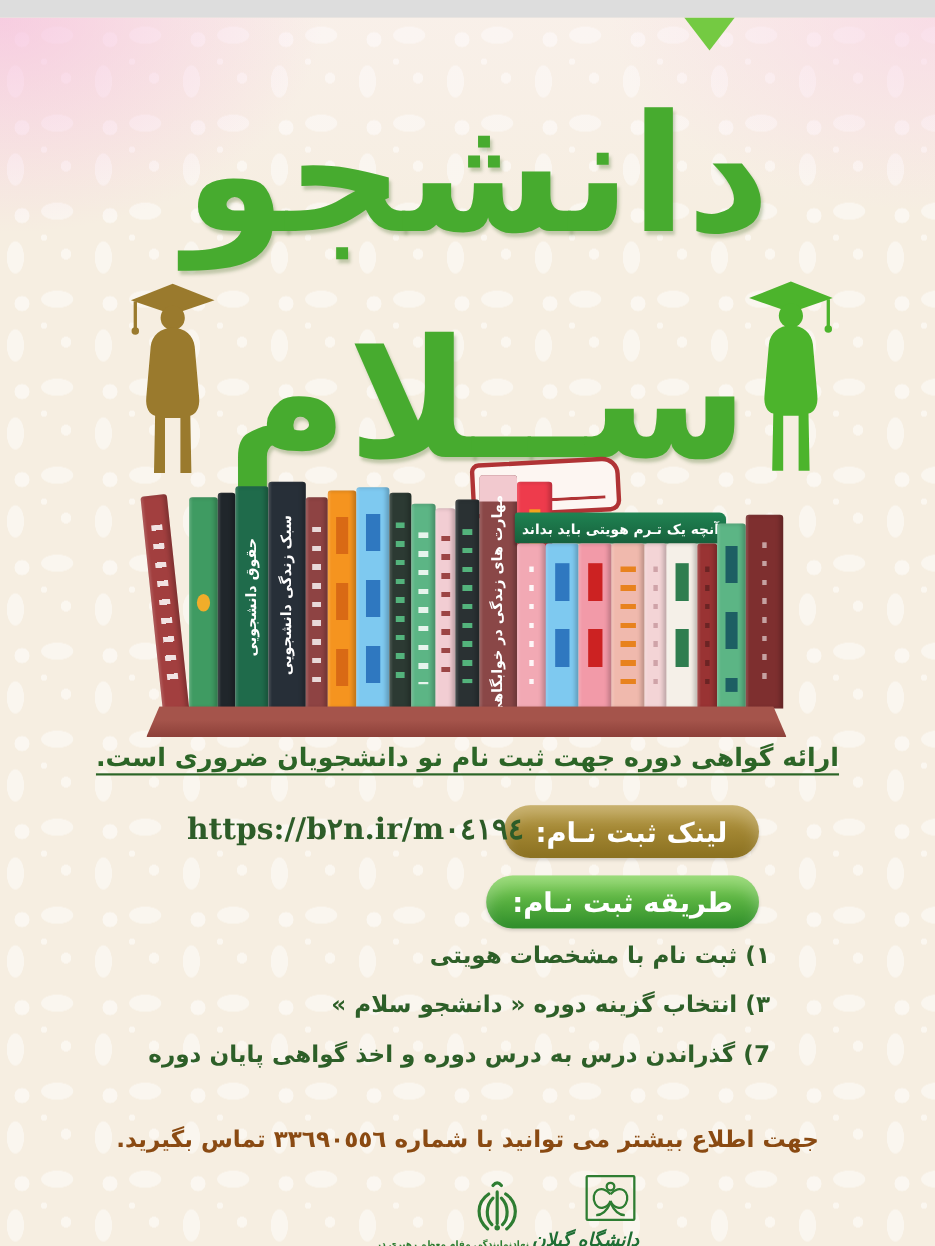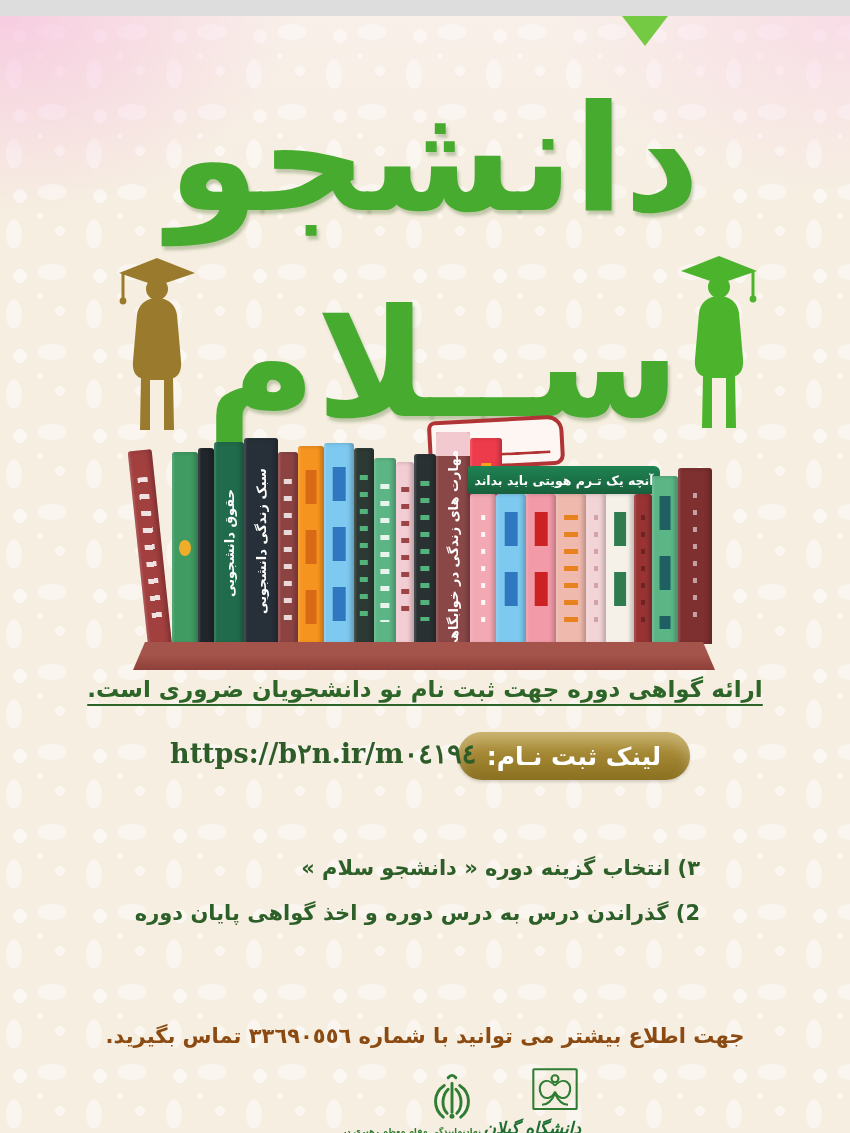--- a/index.html
+++ b/index.html
@@ -202,24 +202,26 @@
       </div>
   </div>
 
   <div class="layer shelf"></div>
 
   <div class="layer note">ارائه گواهی دوره جهت ثبت نام نو دانشجویان ضروری است.</div>
 
   <div class="layer badge badge-gold">لینک ثبت نـام:</div>
   <div class="layer url">https://b٢n.ir/m٠٤١٩٤</div>
 
+  <div class="layer badge badge-green">طریقه ثبت نـام:</div>
 
   <div class="layer steps">
+    <div class="step">١) ثبت نام با مشخصات هویتی</div>
     <div class="step">٣) انتخاب گزینه دوره « دانشجو سلام »</div>
-    <div class="step">2) گذراندن درس به درس دوره و اخذ گواهی پایان دوره</div>
+    <div class="step">7) گذراندن درس به درس دوره و اخذ گواهی پایان دوره</div>
   </div>
 
   <div class="layer contact">جهت اطلاع بیشتر می توانید با شماره ٣٣٦٩٠٥٥٦ تماس بگیرید.</div>
 
   <div class="layer f-left">
     <svg width="58" height="50" viewBox="0 0 60 52">
       <g fill="none" stroke="#2e7d32" stroke-width="3" stroke-linecap="round">
         <path d="M26,6 Q30,1 34,6"></path>
         <path d="M30,12 L30,42"></path>
         <path d="M22,14 C10,22 10,38 21,47"></path>

